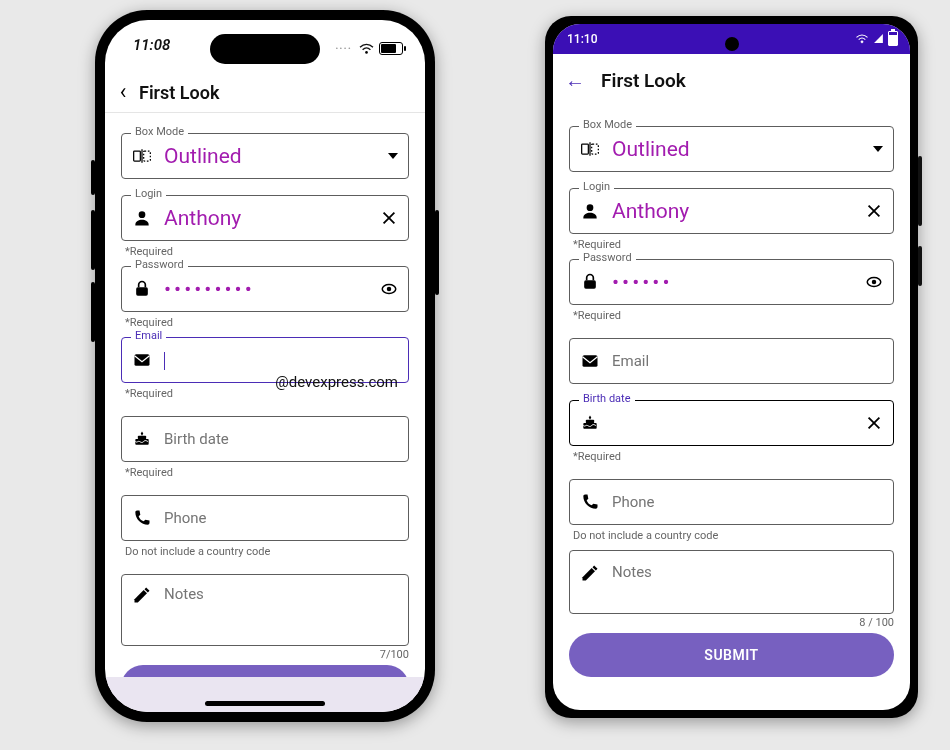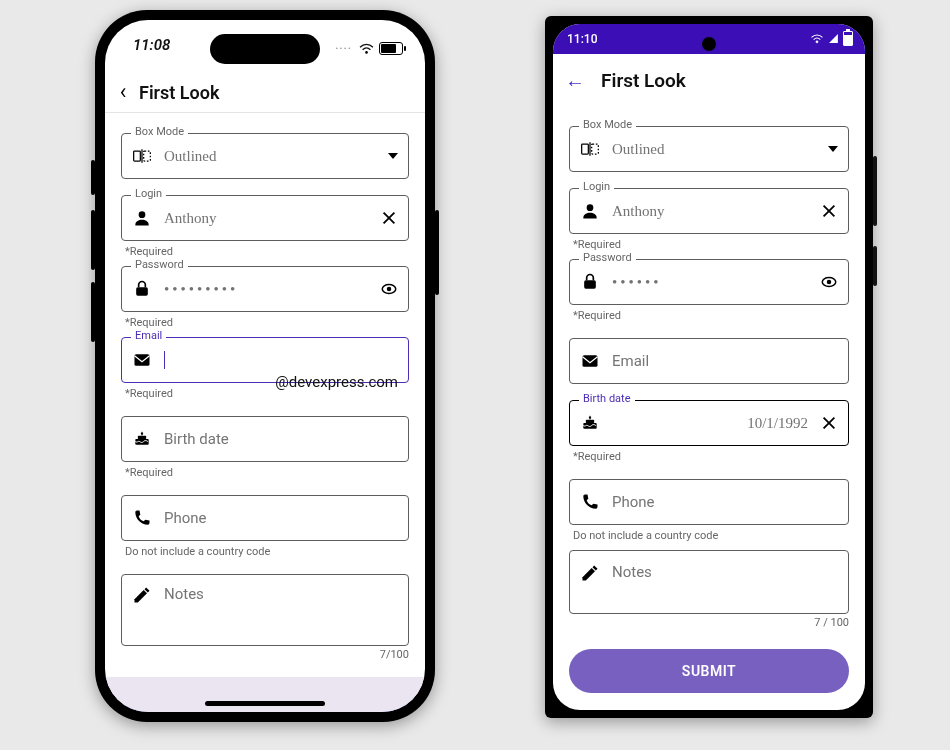--- a/index.html
+++ b/index.html
@@ -42,22 +42,22 @@
     width: 120px; height: 5px; background: #000; border-radius: 3px; z-index: 5;
   }
   .iphone .bottom-bar {
     position: absolute; left:0; right:0; bottom:0; height:35px;
     background:#eae5f1;
   }
 
   
   .pixel {
     position: absolute; left: 545px; top: 16px;
-    width: 328px; height: 702px;
-    background: #000; border-radius: 6px;
+    width: 373px; height: 702px;
+    background: #000; border-radius: 26px;
     box-shadow: 0 4px 16px rgba(0,0,0,.35);
   }
   .pixel .screen {
     position: absolute; left: 8px; right: 8px; top: 8px; bottom: 8px;
     background: #fff; border-radius: 27px; overflow: hidden;
   }
   .pixel .camhole {
     position:absolute; top:13px; left:50%; transform:translateX(-50%);
     width:14px; height:14px; background:#000; border-radius:50%; z-index:30;
   }
@@ -120,35 +120,35 @@
   .field .label.inset {
     position: static; background: none; padding: 0;
     font-size: 15px; color:#757575;
   }
   .field .helper {
     font-size: 11px; color:#666; margin: 4px 0 0 4px;
   }
   .field .counter {
     font-size: 11px; color:#666; text-align: right; margin-top: 2px;
   }
-  .field .value { font-size: 15px; color:#737373; flex:1;font-family:Liberation Serif, serif; }
+  .field .value { font-size: 21px; color:#a21caf; flex:1; }
   .field .suffix { font-size: 15px; color:#111;margin-top:44px; }
   .field .icon { width: 20px; height: 20px; flex:0 0 20px; fill:#000; color:#000;}
   .field .trailing { margin-left:auto; flex:0 0 18px; height:18px;}
   .field .cursor {
     display:inline-block; width:1px; height:18px; background:#4b2db6;
     vertical-align:-3px; margin-right:1px;
   }
   .chevdown {
     width:0; height:0; border-left:5px solid transparent; border-right:5px solid transparent;
     border-top:6px solid #000; margin-left:auto;
   }
 
   .submit {
-    margin: 20px 16px 0 16px; height: 44px; border-radius: 22px;
+    margin: 4px 16px 0 16px; height: 44px; border-radius: 22px;
     background: #7760c0; color:#fff; font-weight:600; letter-spacing:.5px;
     display:flex; align-items:center; justify-content:center; font-size:14px;
   }
 
   
   svg { display:block; }
 </style>
 </head>
 <body>
 
@@ -402,21 +402,20 @@
             <span class="label inset">Email</span>
           </div>
         </div>
 
         <div class="field focus">
           <span class="label">Birth date</span>
           <div class="box" style="border:1.6px solid #000">
             <svg class="icon" viewBox="0 0 24 24">
                 <use href="#ic-cake"></use>
               </svg>
-            <span class="value" style="text-align:right">10/1/1992</span>
             <svg class="icon trailing" viewBox="0 0 20 20">
                 <use href="#ic-x"></use>
               </svg>
           </div>
           <div class="helper">*Required</div>
         </div>
 
         <div class="field">
           <div class="box">
             <svg class="icon" viewBox="0 0 24 24">
@@ -427,21 +426,21 @@
           <div class="helper">Do not include a country code</div>
         </div>
 
         <div class="field" style="margin-top:8px">
           <div class="box" style="height:50px; align-items:flex-start; padding-top:12px;">
             <svg class="icon" viewBox="0 0 24 24">
                 <use href="#ic-pencil"></use>
               </svg>
             <span class="label inset">Notes</span>
           </div>
-          <div class="counter">7 / 100</div>
+          <div class="counter">8 / 100</div>
         </div>
 
       </div>
 
       <div class="submit">SUBMIT</div>
 
     </div>
   </div>
 
 </div>

